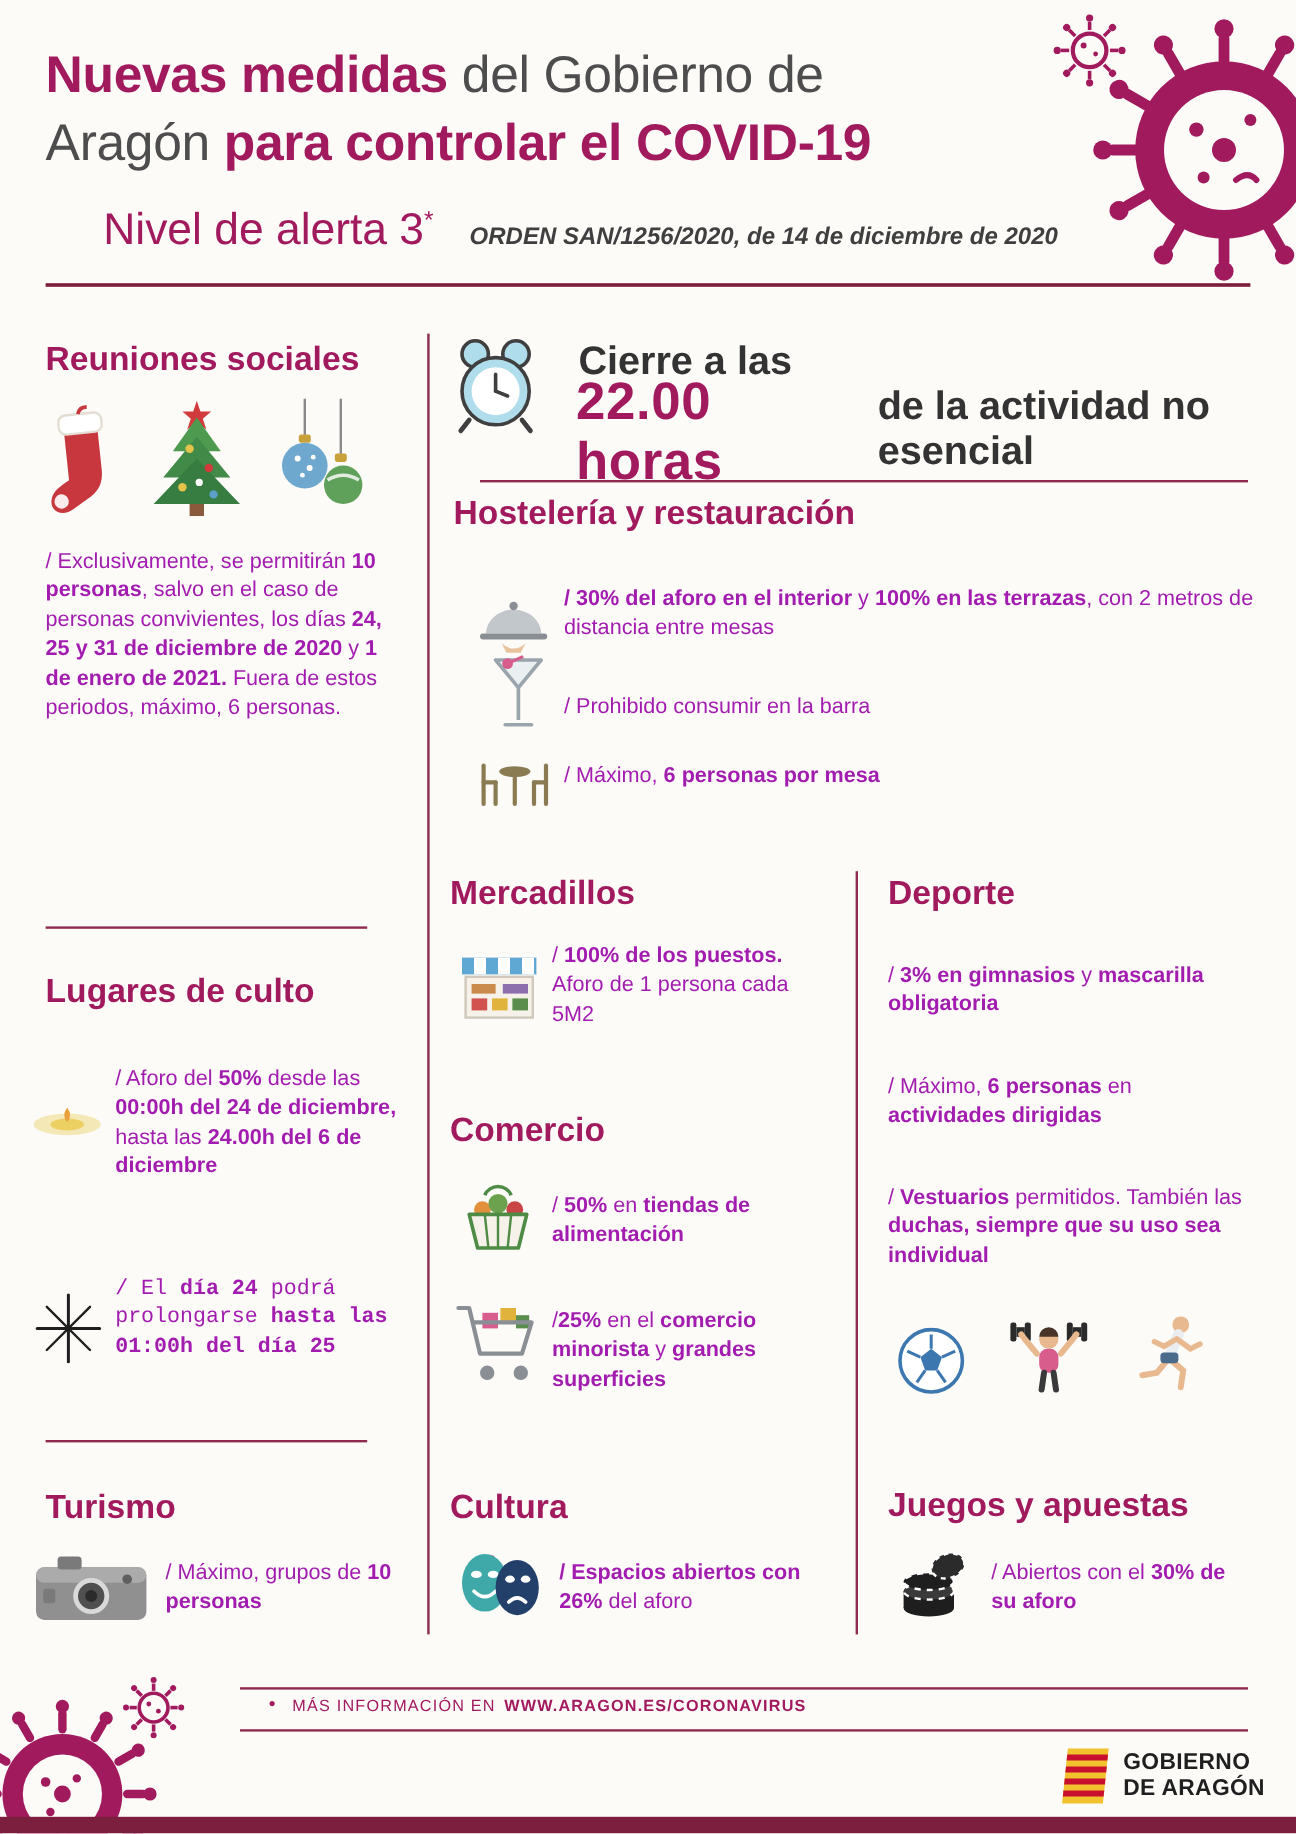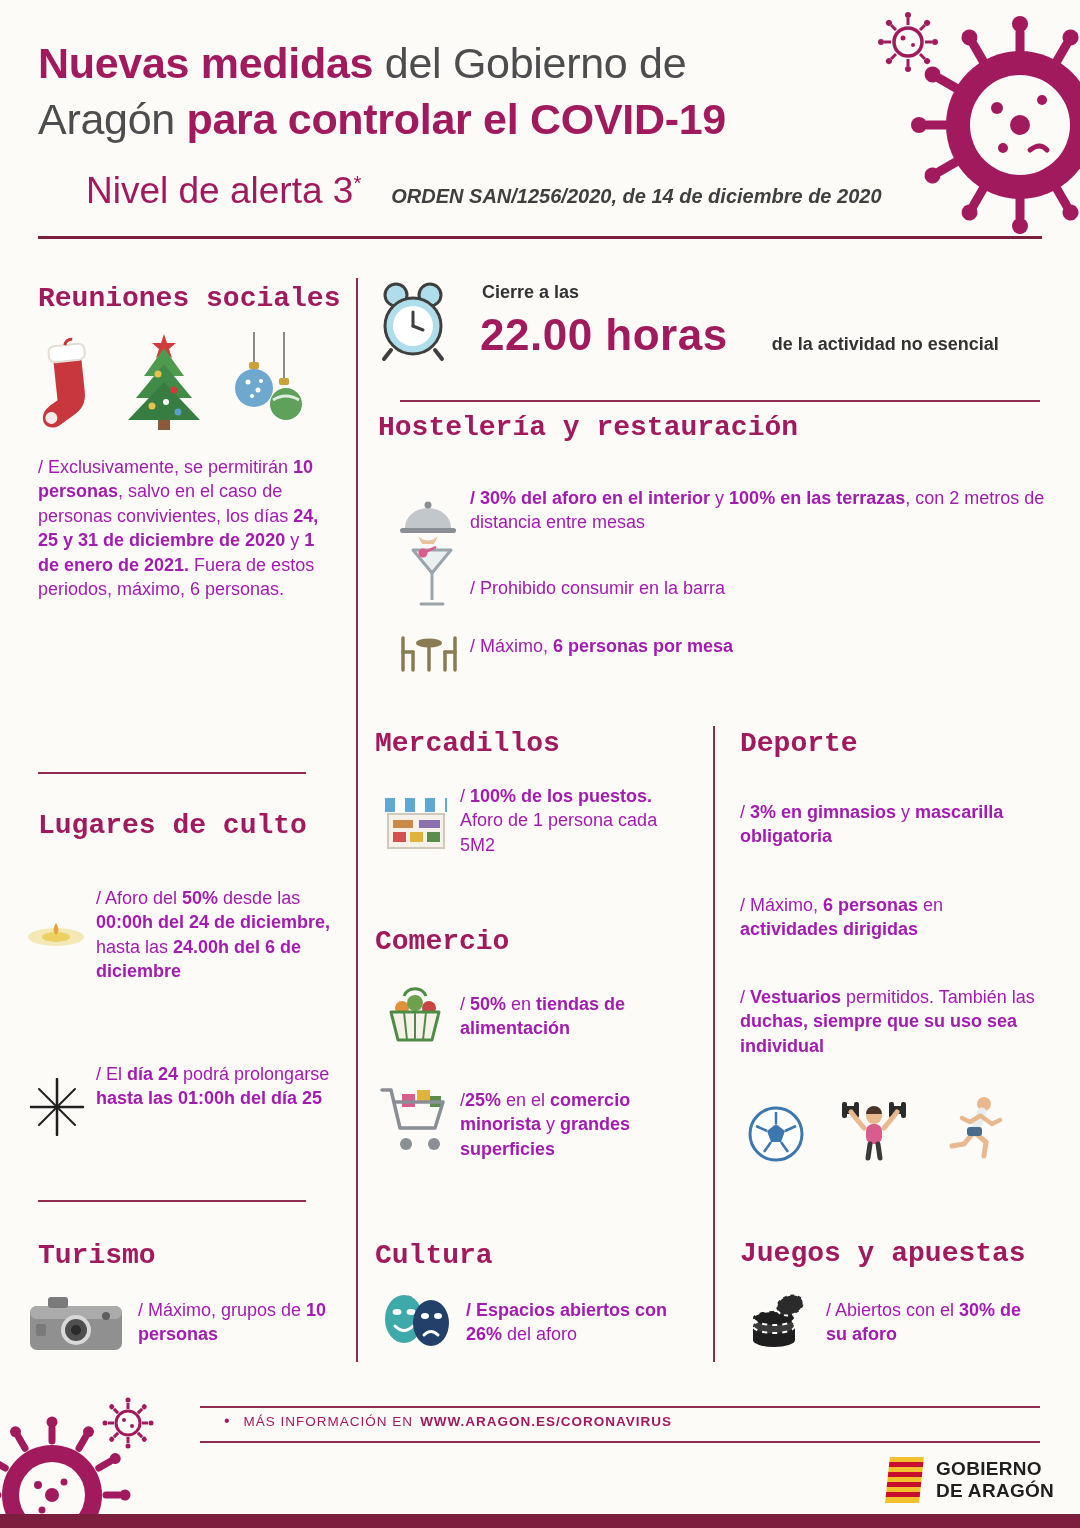--- a/index.html
+++ b/index.html
@@ -6,25 +6,25 @@
   body{background:#dedede;font-family:"Liberation Sans","DejaVu Sans",sans-serif;}
   .page{position:relative;width:1080px;height:1528px;margin:0 auto;background:#FCFBF8;overflow:hidden;color:#3F3F3F;}
   .abs{position:absolute;}
   .b{font-weight:700;}
   .mag{color:#A21A5E;}
   .title{font-size:43px;line-height:1.3;color:#4D4D4D;font-weight:400;letter-spacing:-0.3px;}
   .alert-row{display:flex;align-items:baseline;gap:30px;}
   .alert{font-size:37px;color:#A21A5E;font-weight:400;}
   .alert sup{font-size:55%;}
   .order{font-size:20px;font-style:italic;font-weight:700;color:#3F3F3F;}
-  .h{font-size:28px;font-weight:700;color:#A21A5E;font-family:Liberation Mono, monospace;}
+  .h{font-size:28px;font-weight:700;color:#A21A5E;}
   .body-txt{font-size:18px;line-height:1.36;color:#a21caf;}
   .hr{background:#7C1F3E;}
   .thin{background:#8F2B50;}
-  .closure-pre,.closure-suffix{font-size:18px;font-weight:700;color:#333333;}
+  .closure-pre,.closure-suffix{font-size:33px;font-weight:700;color:#333333;}
   .closure-line{display:flex;align-items:baseline;gap:16px;}
   .closure-time{font-size:44px;font-weight:700;color:#A21A5E;letter-spacing:0.5px;}
   .icons-row{display:flex;align-items:flex-end;gap:20px;}
   .sports-row{display:flex;align-items:flex-end;gap:36px;}
   .finfo{display:flex;align-items:center;}
   .fbullet{color:#A21A5E;font-size:16px;margin-right:14px;}
   .fpre,.furl{color:#A21A5E;font-size:13.5px;letter-spacing:1px;}
   .fpre{margin-right:7px;}
   .furl{font-weight:700;}
   .logo{display:flex;align-items:center;gap:10px;}
@@ -142,21 +142,21 @@
   <div class="abs body-txt" style="left:96px;top:886px;width:248px;"><span>/ Aforo del </span><span class="b">50%</span><span>  desde las </span><span class="b">00:00h del 24 de diciembre,</span><span> hasta las </span><span class="b">24.00h del 6 de diciembre</span></div>
 
   <svg class="abs" style="left:28px;top:1078px;" width="58" height="58" viewBox="0 0 58 58">
     <g stroke="#1F1F1F" stroke-linecap="round">
       <line x1="29" y1="1" x2="29" y2="57" stroke-width="2.5"></line>
       <line x1="3" y1="29" x2="55" y2="29" stroke-width="2.5"></line>
       <line x1="11" y1="11" x2="47" y2="47" stroke-width="2"></line>
       <line x1="47" y1="11" x2="11" y2="47" stroke-width="2"></line>
     </g>
   </svg>
-  <div class="abs body-txt" style="left:96px;top:1062px;width:248px;"><span>/ El </span><span class="b">día 24</span><span> podrá prolongarse </span><span class="b">hasta las 01:00h del día 25</span></div>
+  <div class="abs body-txt" style="left:96px;top:1062px;width:248px;font-family:Liberation Mono, monospace;"><span>/ El </span><span class="b">día 24</span><span> podrá prolongarse </span><span class="b">hasta las 01:00h del día 25</span></div>
 
   <div class="abs thin" style="left:38px;top:1200px;width:268px;height:2px;"></div>
 
   <div class="abs h" style="left:38px;top:1240px;">Turismo</div>
   <svg class="abs" style="left:28px;top:1290px;" width="96" height="64" viewBox="0 0 96 64">
     <rect x="2" y="16" width="92" height="44" rx="7" fill="#909090"></rect>
     <rect x="2" y="16" width="92" height="13" rx="7" fill="#ABABAB"></rect>
     <rect x="20" y="7" width="20" height="11" rx="3" fill="#7A7A7A"></rect>
     <circle cx="48" cy="40" r="15" fill="#D9D9D9"></circle>
     <circle cx="48" cy="40" r="11" fill="#4F4F4F"></circle>

